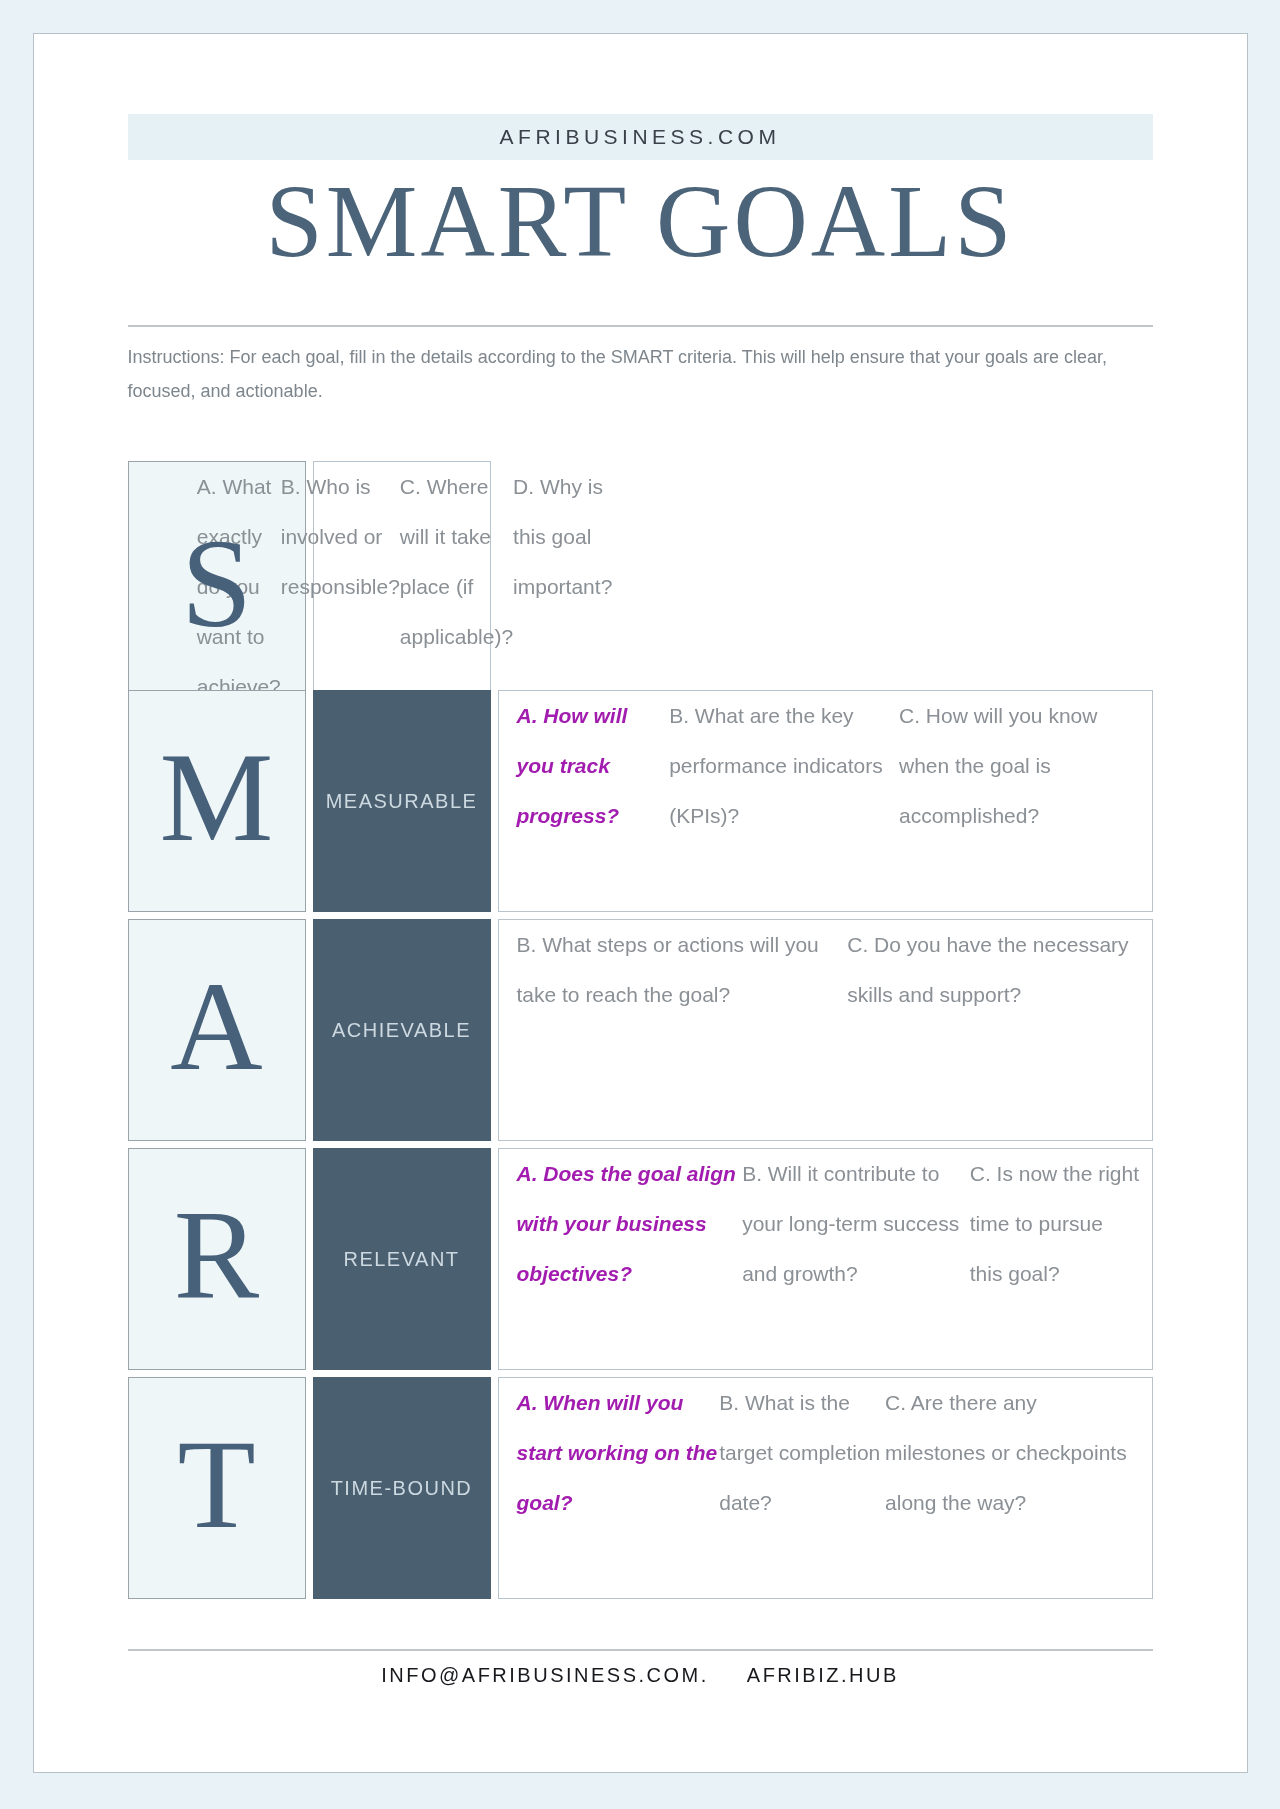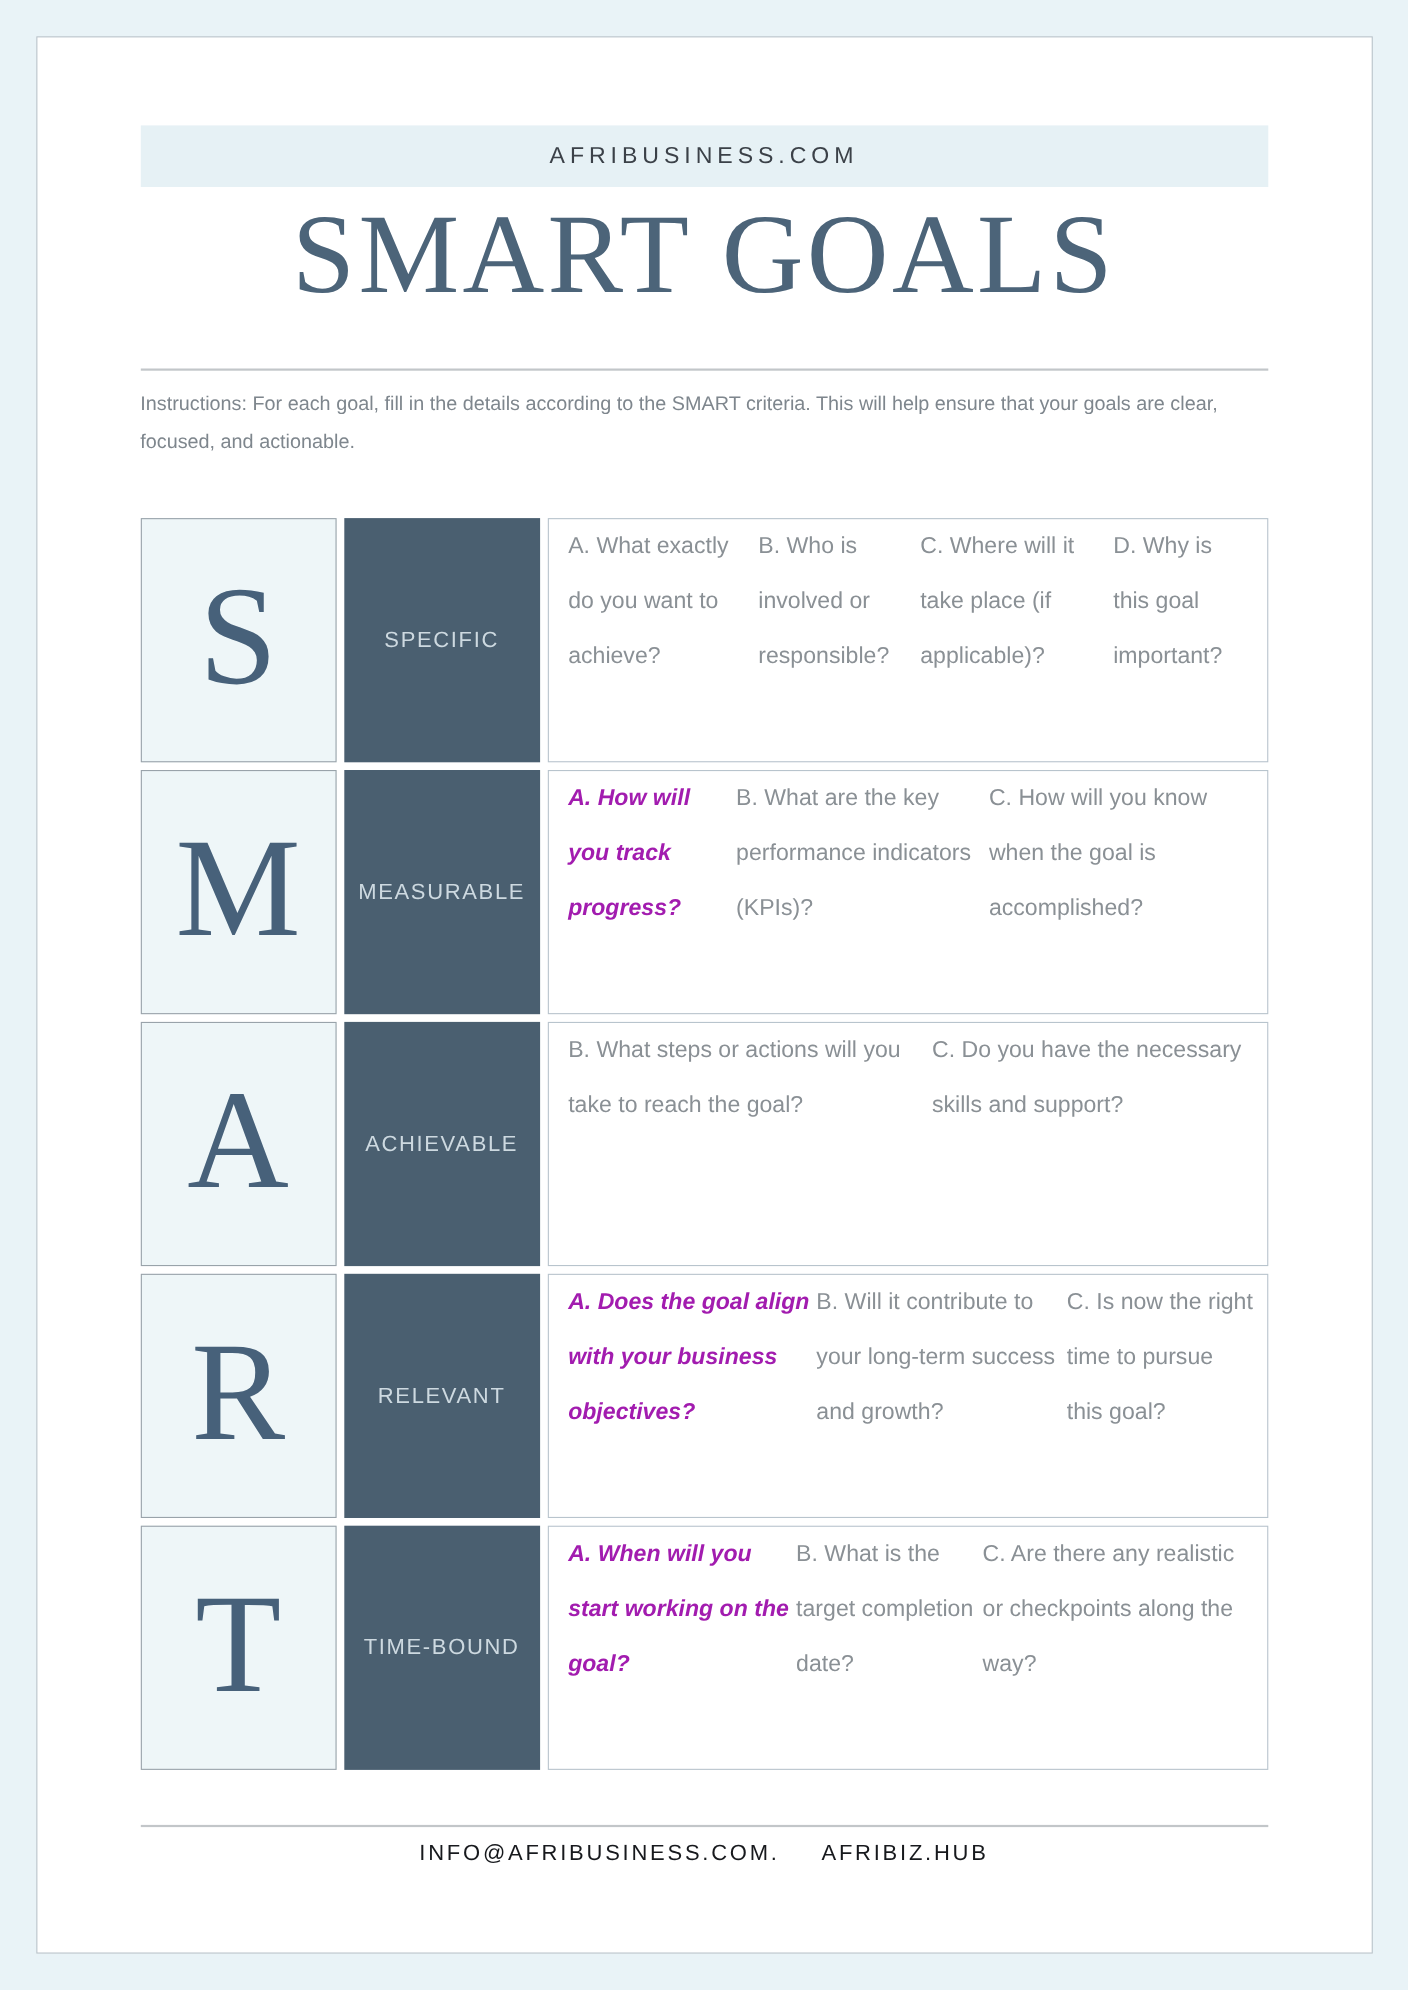--- a/index.html
+++ b/index.html
@@ -12,21 +12,21 @@
   .page {
     width: 1215px;
     margin: 33px auto 36px;
     background: #ffffff;
     border: 1px solid #b6c1c8;
     padding: 0 94px 78px;
     min-height: 1740px;
   }
   .banner {
     margin-top: 80px;
-    height: 56px;
+    height: 46px;
     background: #e6f1f5;
     display: flex;
     align-items: center;
     justify-content: center;
   }
   .banner span {
     font-size: 21px;
     letter-spacing: 4.5px;
     color: #3b4148;
   }
@@ -134,23 +134,20 @@
   <div class="rule"></div>
 
   <p class="instructions">Instructions: For each goal, fill in the details according to the SMART criteria. This will help ensure that your goals are clear, focused, and actionable.</p>
 
   <div class="smart-table">
 
     <div class="row">
       <div class="letter-cell">
         <span class="letter">S</span>
       </div>
-      <div class="label-cell">
-        <span>SPECIFIC</span>
-      </div>
       <div class="q-cell">
         <p class="q">A. What exactly do you want to achieve?</p>
         <p class="q">B. Who is involved or responsible?</p>
         <p class="q">C. Where will it take place (if applicable)?</p>
         <p class="q">D. Why is this goal important?</p>
       </div>
     </div>
 
     <div class="row">
       <div class="letter-cell">
@@ -196,21 +193,21 @@
     <div class="row">
       <div class="letter-cell">
         <span class="letter">T</span>
       </div>
       <div class="label-cell">
         <span>TIME-BOUND</span>
       </div>
       <div class="q-cell">
         <p class="q q-bold">A. When will you start working on the goal?</p>
         <p class="q">B. What is the target completion date?</p>
-        <p class="q">C. Are there any realistic or checkpoints along the way?</p>
+        <p class="q">C. Are there any milestones or checkpoints along the way?</p>
       </div>
     </div>
 
   </div>
 
   <div class="rule footer-rule"></div>
 
   <div class="footer">
     <span>INFO@AFRIBUSINESS.COM.</span>
     <span>AFRIBIZ.HUB</span>

